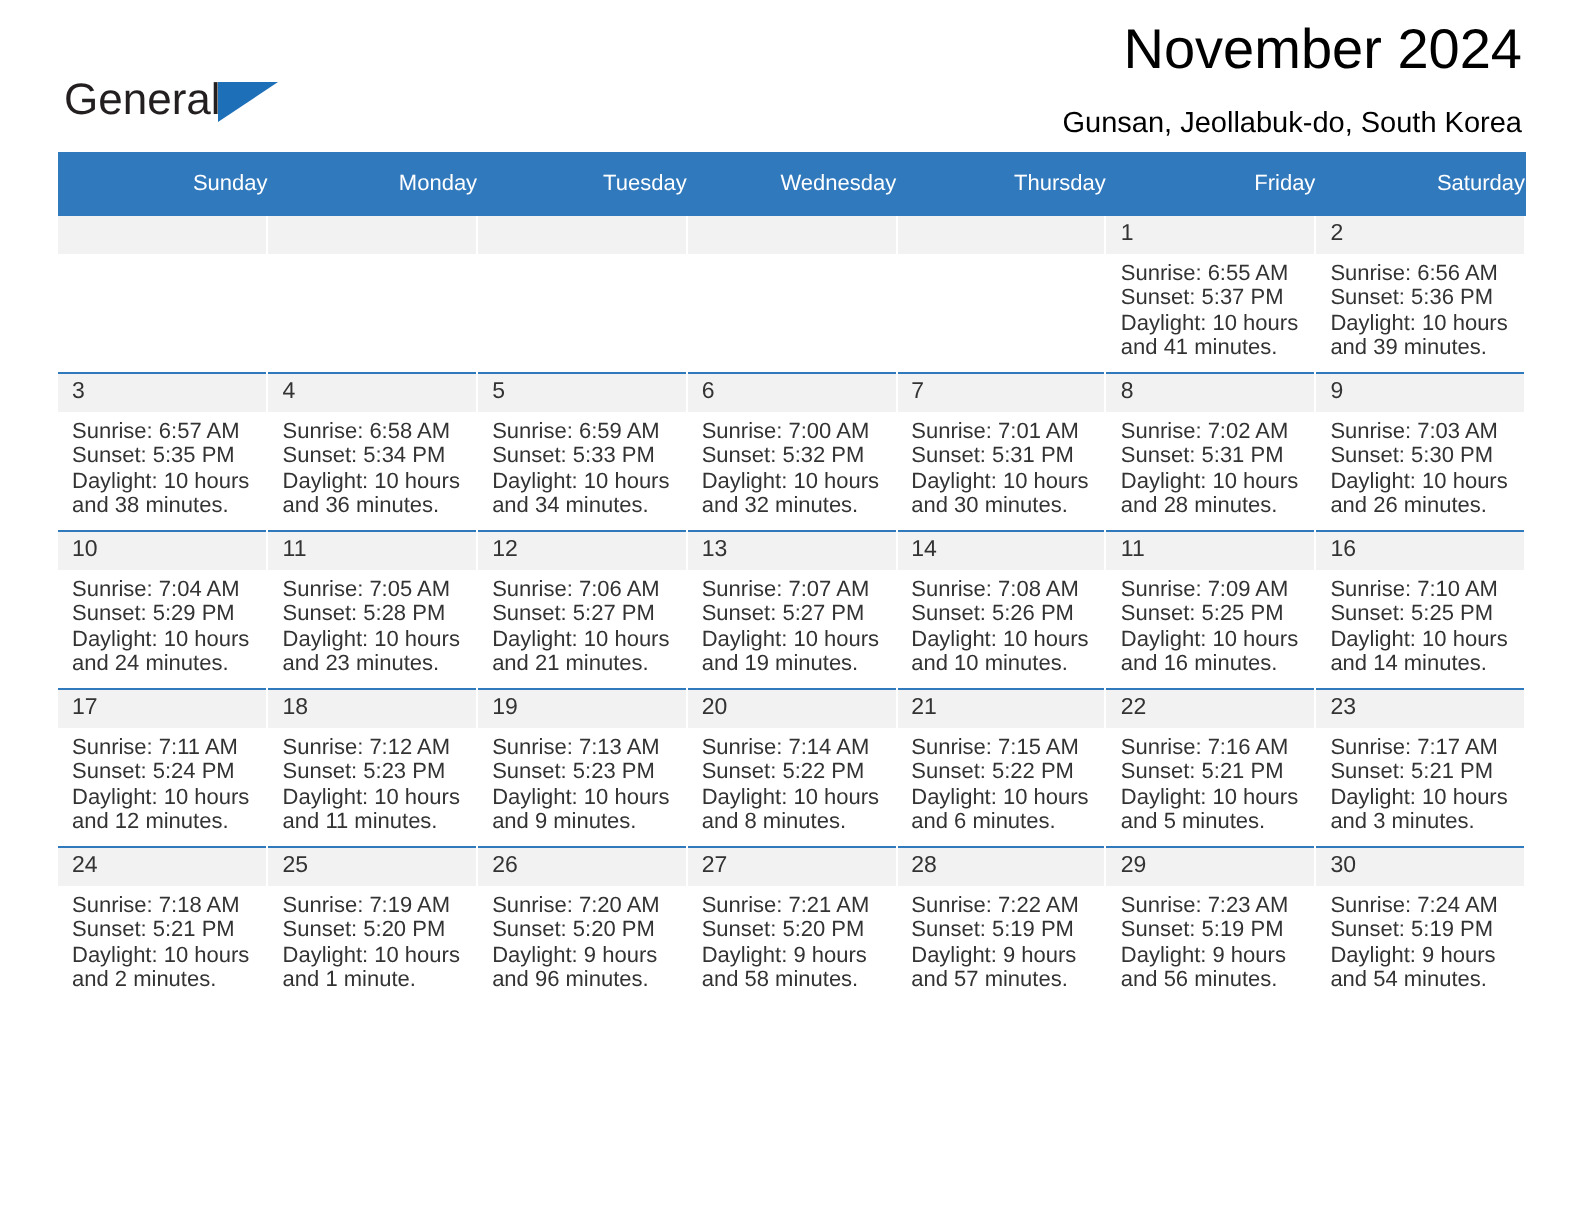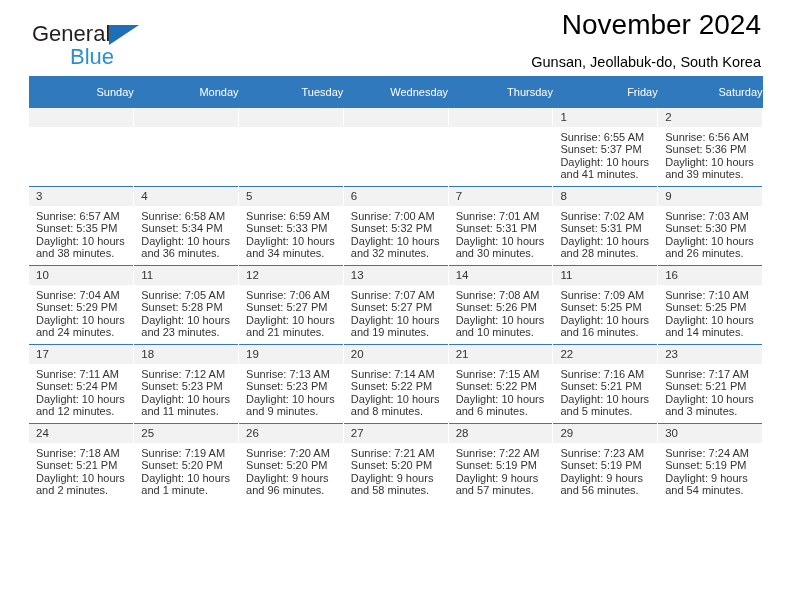--- a/index.html
+++ b/index.html
@@ -35,20 +35,21 @@
     height: 50px;
     line-height: 1;
     user-select: none;
   }
   .brand-row1 {
     position: relative;
     font-size: 22px;
     letter-spacing: 0px;
     color: #231f20;
     display: inline-block;
+    margin-top: 16px;
   }
   .brand-tri {
     display: inline-block;
     width: 0;
     height: 0;
     vertical-align: -4px;
     margin-left: -1px;
     border-left: 30px solid #1d6fb8;
     border-bottom: 20px solid transparent;
   }
@@ -130,21 +131,20 @@
 </style>
 </head>
 <body>
 
 <div class="page">
 
   <div class="header">
 
     <div class="brand">
       <div class="brand-row1"><span>General</span><span class="brand-tri"></span></div>
-      <div class="brand-row2">Blue</div>
     </div>
 
     <div class="title-block">
       <div class="cal-title">November 2024</div>
       <div class="cal-subtitle">Gunsan, Jeollabuk-do, South Korea</div>
     </div>
 
   </div>
 
   <table class="calendar">

